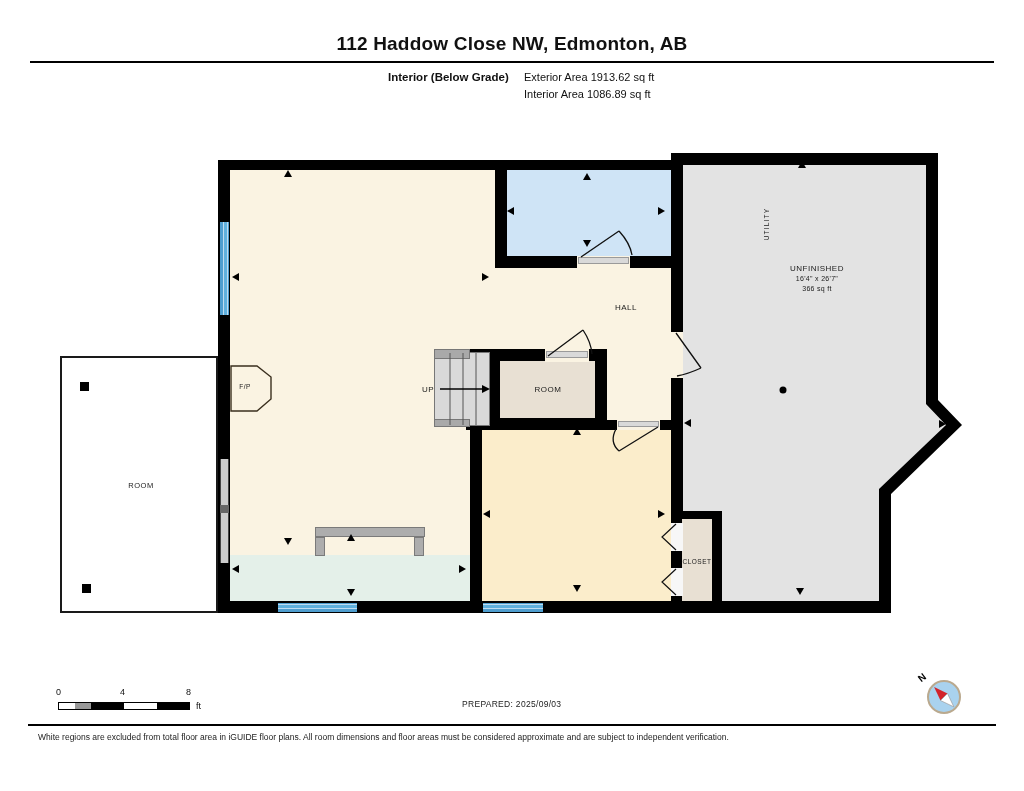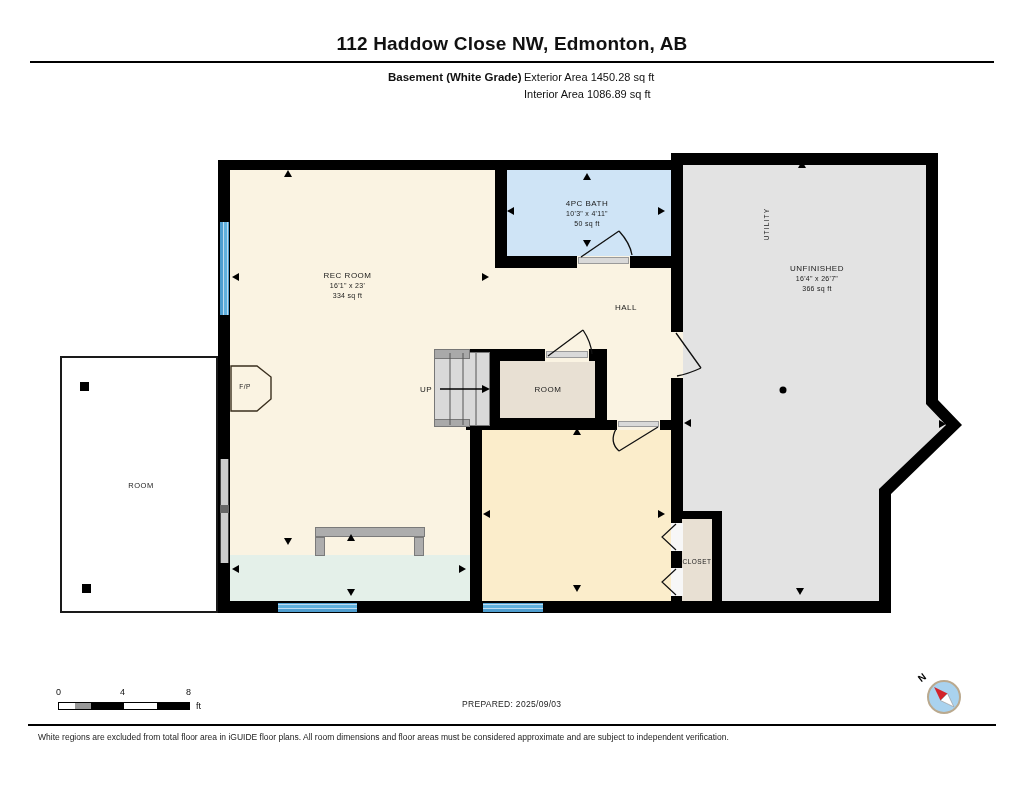--- a/index.html
+++ b/index.html
@@ -41,22 +41,22 @@
   .footer-txt { position:absolute; font-size:8.5px; color:#222; }
   svg { position:absolute; left:0; top:0; }
 </style>
 </head>
 <body>
 
 <div class="page">
 
   <div class="abs title">112 Haddow Close NW, Edmonton, AB</div>
   <div class="abs rule" style="left:30px; top:61px; width:964px;"></div>
-  <div class="abs floorlabel" style="left:388px; top:71px;">Basement (White Grade)</div>
-  <div class="abs areatxt" style="left:524px; top:71px;">Exterior Area 1450.28 sq ft</div>
+  <div class="abs floorlabel" style="left:388px; top:71px;">Interior (Below Grade)</div>
+  <div class="abs areatxt" style="left:524px; top:71px;">Exterior Area 1913.62 sq ft</div>
   <div class="abs areatxt" style="left:524px; top:88px;">Interior Area 1086.89 sq ft</div>
 
   <div class="fill" style="left:230px; top:170px; width:446px; height:431px; background:#FAF3E2;"></div>
   <div class="fill" style="left:230px; top:555px; width:242px; height:46px; background:#E4F0E9;"></div>
 
   <svg width="1024" height="791">
     <path d="M671,153 L938,153 L938,400 L962,425 L891,494 L891,613 L671,613 Z" fill="#000000"></path>
     <path d="M683,165 L926,165 L926,404 L946,425 L879,489 L879,601 L683,601 Z" fill="#E3E3E3"></path>
   </svg>
 
@@ -124,37 +124,27 @@
       <path d="M658,427 L619,451 M619,451 Q609,442 616,429"></path>
     </g>
     <g stroke="#111" stroke-width="1.2" fill="none">
       <path d="M676,524 L662,537 L676,550"></path>
       <path d="M676,569 L662,582 L676,595"></path>
     </g>
     <polygon points="231,366 257,366 271,377 271,399 257,411 231,411" fill="#FAF3E2" stroke="#3A2F1E" stroke-width="1.4"></polygon>
     <circle cx="783" cy="390" r="3.5" fill="#000"></circle>
   </svg>
 
-  <div class="lbl" style="left:280px; top:270px; width:135px;">
-    <div class="rn">REC ROOM</div>
-    <div class="rd">16'1" x 23'</div>
-    <div class="rd">334 sq ft</div>
-  </div>
-  <div class="lbl" style="left:528px; top:198px; width:118px;">
-    <div class="rn">4PC BATH</div>
-    <div class="rd">10'3" x 4'11"</div>
-    <div class="rd">50 sq ft</div>
-  </div>
   <div class="lbl" style="left:600px; top:302px; width:52px;">
     <div class="rn">HALL</div>
   </div>
   <div class="lbl" style="left:518px; top:384px; width:60px;">
     <div class="rn">ROOM</div>
   </div>
-  <div class="lbl" style="left:420px; top:384px; width:30px; text-align:left;">
+  <div class="lbl" style="left:404px; top:384px; width:30px; text-align:right;">
     <div class="rn">UP</div>
   </div>
   <div class="lbl small" style="left:676px; top:558px; width:42px;">
     <div>CLOSET</div>
   </div>
   <div class="lbl" style="left:748px; top:263px; width:138px;">
     <div class="rn">UNFINISHED</div>
     <div class="rd">16'4" x 26'7"</div>
     <div class="rd">366 sq ft</div>
   </div>

